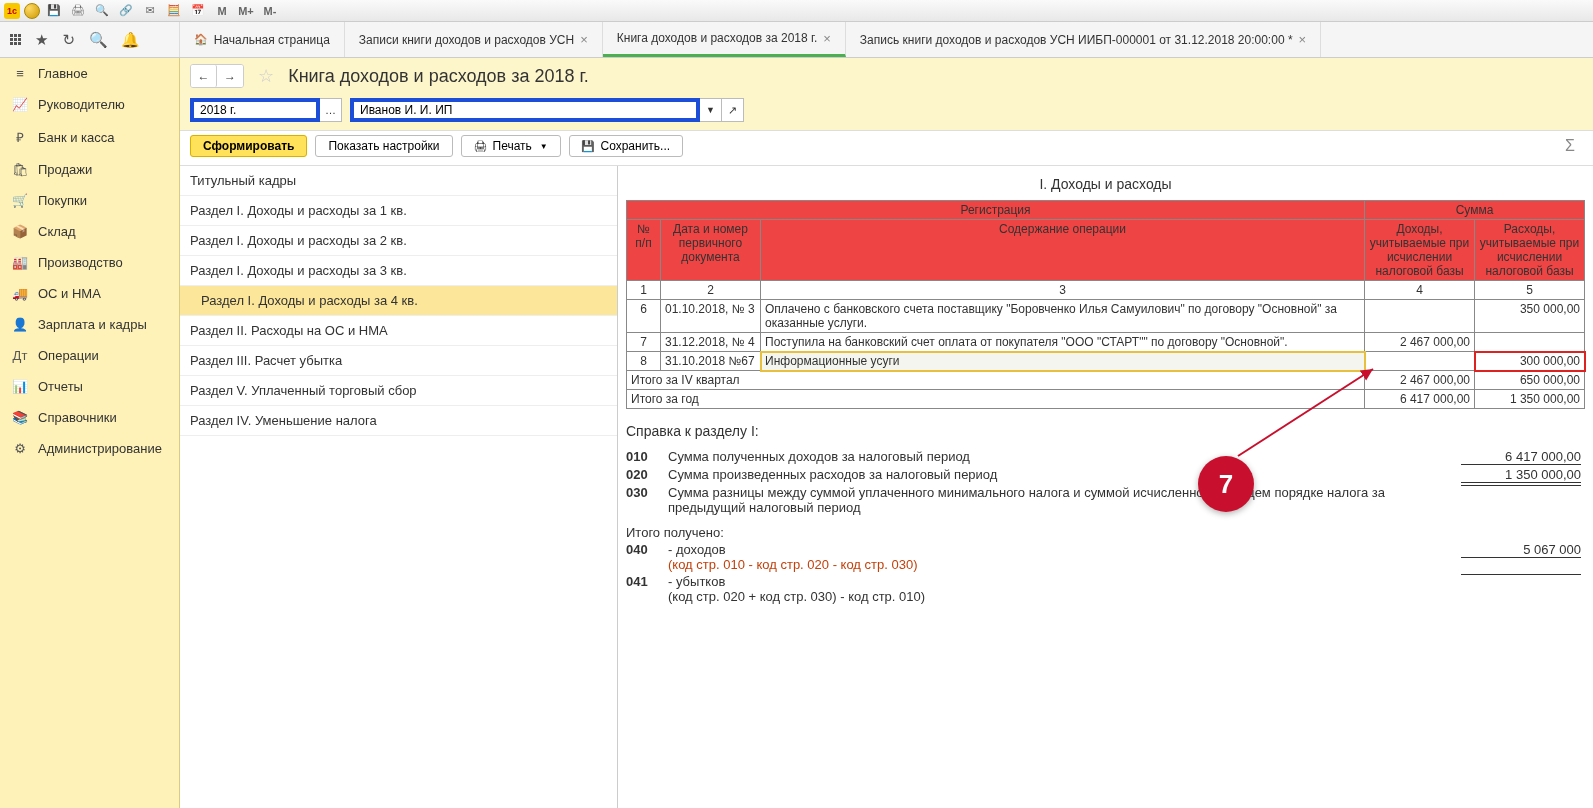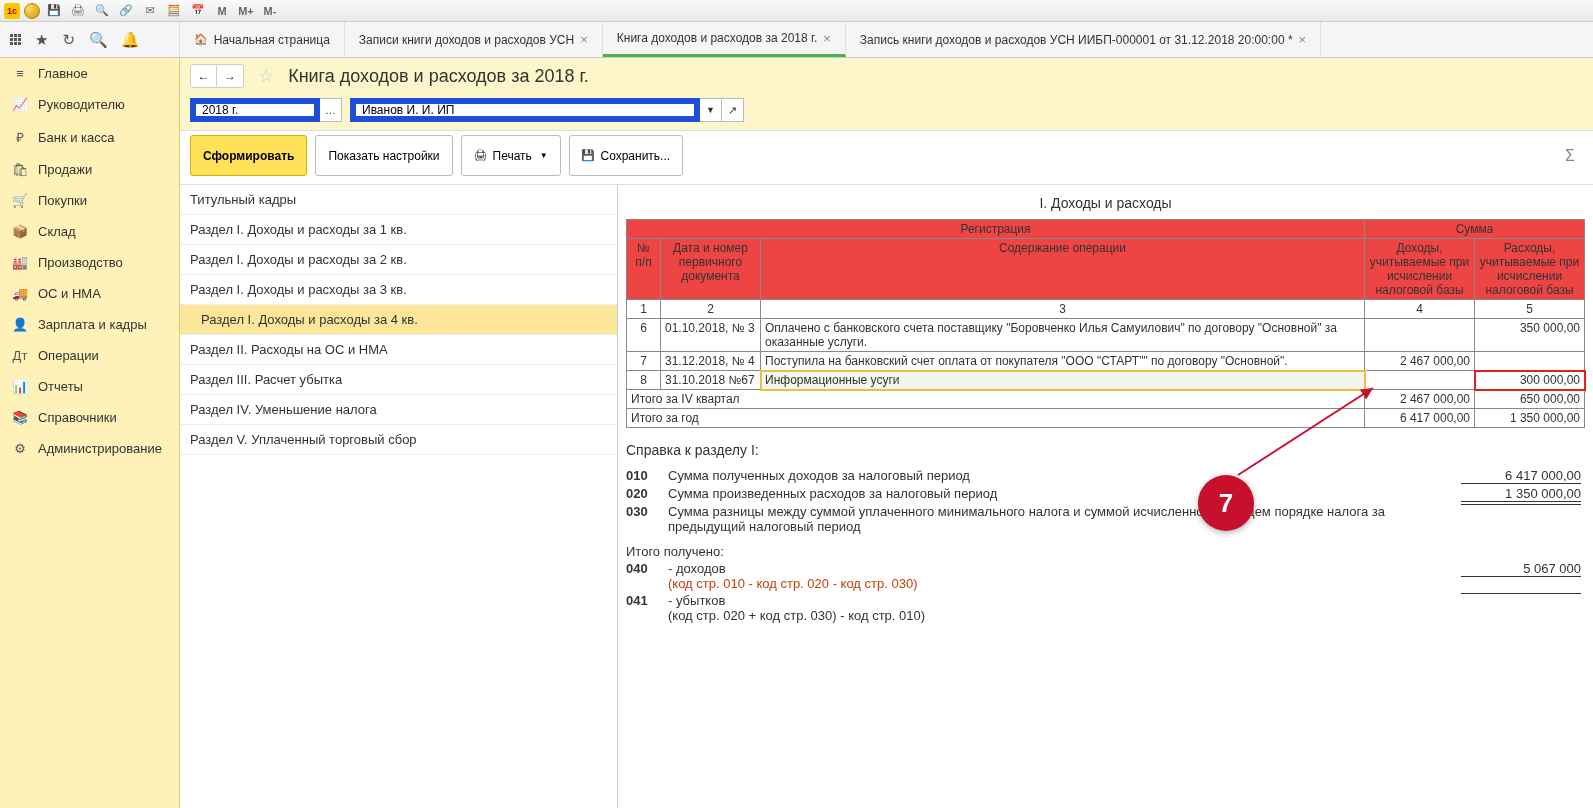--- a/index.html
+++ b/index.html
@@ -34,26 +34,26 @@
 .header-bar { display:flex; align-items:center; padding: 6px 10px; gap:6px;}
 .nav-btn { width:26px; height:22px; border:1px solid #ccc; background:#fff; display:inline-flex; align-items:center; justify-content:center; font-size:12px; cursor:pointer; border-radius:2px;}
 .nav-pair { display:flex; border:1px solid #ccc; border-radius:3px; background:#fff;}
 .nav-pair .nav-btn{border:none; border-right:1px solid #ccc;}
 .nav-pair .nav-btn:last-child{border-right:none;}
 .star { font-size:18px; color:#ccc; margin: 0 8px; cursor:pointer;}
 .page-title { font-size: 18px; color:#333;}
 
 .filters { display:flex; gap:8px; padding: 4px 10px 8px;}
 .filter-group { display:flex;}
-.filter-input { height:24px; border:6px solid #1d4ed8; background:#fff; padding:0 6px; font-size:12px; }
+.filter-input { height:24px; border:4px solid #1d4ed8; background:#fff; padding:0 6px; font-size:12px; }
 .filter-sel { height:24px; width:22px; border:1px solid #bbb; border-left:none; background:#fff; font-size:9px; display:flex;align-items:center;justify-content:center;cursor:pointer;}
 .filter-dots { height:24px; width:22px; border:1px solid #bbb; border-left:none; background:#fff; font-size:11px; display:flex;align-items:center;justify-content:center;cursor:pointer;}
 
 .action-row { display:flex; gap:8px; padding: 4px 10px 8px; background:#fff; border-top:1px solid #ddd; border-bottom:1px solid #ddd;}
-.btn { height:41px; border:1px solid #bbb; background:#fff; padding:0 12px; font-size:12px; cursor:pointer; border-radius:3px; display:inline-flex; align-items:center; gap:5px;}
+.btn { height:22px; border:1px solid #bbb; background:#fff; padding:0 12px; font-size:12px; cursor:pointer; border-radius:3px; display:inline-flex; align-items:center; gap:5px;}
 .btn.primary { background:#ffe15a; font-weight:bold; border-color:#d8b000;}
 .btn-ico { font-size:11px;}
 .sigma { margin-left:auto; font-size:16px; color:#888; padding:0 8px; display:flex; align-items:center;}
 
 .split { flex:1; display:flex; background:#fff; overflow:hidden;}
 .left-panel { width:438px; border-right:1px solid #ccc; overflow-y:auto;}
 .nav-item { padding:7px 10px; font-size:13px; border-bottom:1px solid #eee; cursor:pointer;}
 .nav-item.selected { background:#fce699;padding-left:21px;}
 .right-panel { flex:1; padding: 10px 8px; overflow:auto; position:relative;}
 
@@ -231,22 +231,22 @@
 
     <div class="split">
       <div class="left-panel" id="navlist">
           <div class="nav-item">Титульный кадры</div>
           <div class="nav-item">Раздел I. Доходы и расходы за 1 кв.</div>
           <div class="nav-item">Раздел I. Доходы и расходы за 2 кв.</div>
           <div class="nav-item">Раздел I. Доходы и расходы за 3 кв.</div>
           <div class="nav-item selected">Раздел I. Доходы и расходы за 4 кв.</div>
           <div class="nav-item">Раздел II. Расходы на ОС и НМА</div>
           <div class="nav-item">Раздел III. Расчет убытка</div>
+          <div class="nav-item">Раздел V. Уплаченный торговый сбор</div>
           <div class="nav-item">Раздел IV. Уменьшение налога</div>
-          <div class="nav-item">Раздел V. Уплаченный торговый сбор</div>
         </div>
       <div class="right-panel">
         <div class="report-title">I. Доходы и расходы</div>
         <table class="report">
           <tbody>
               <tr>
             <th colspan="3">Регистрация</th>
             <th colspan="2">Сумма</th>
           </tr>
           <tr>

